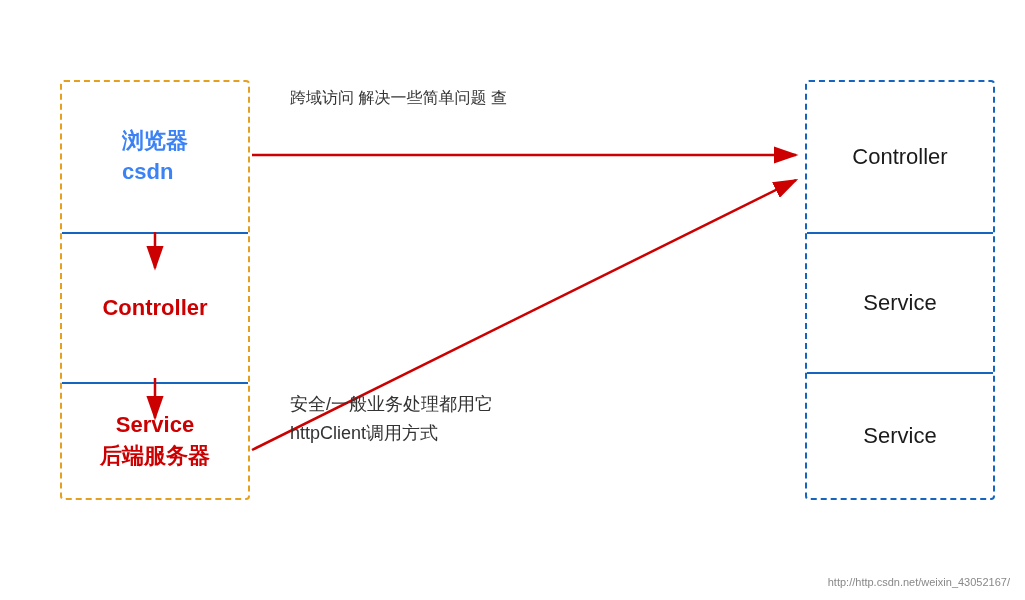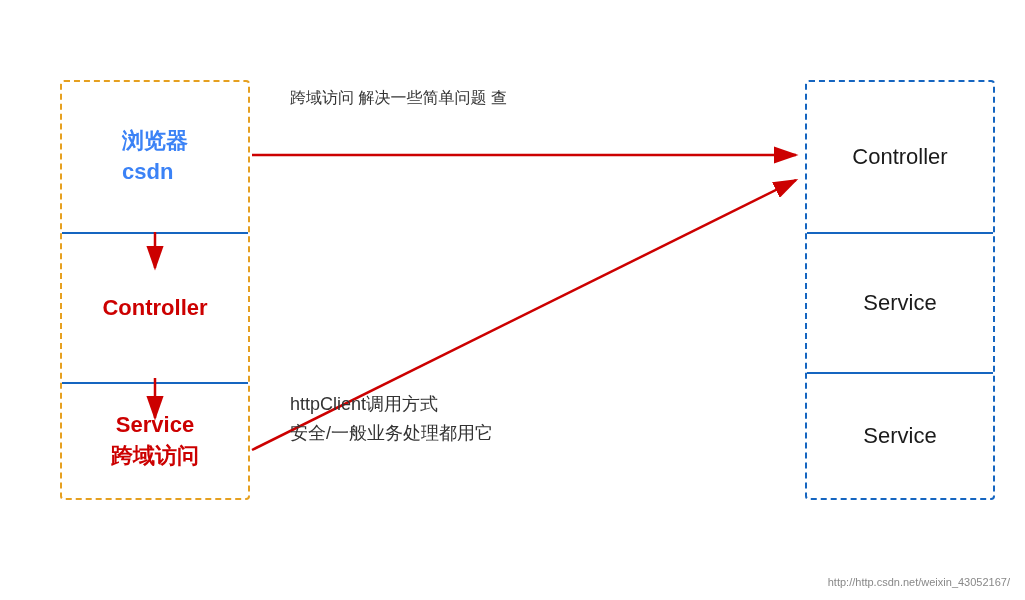--- a/index.html
+++ b/index.html
@@ -214,21 +214,21 @@
       </div>
     </div>
     <div class="left-divider left-divider-1"></div>
     <div class="left-section-mid">
       <span class="section-label">Controller</span>
     </div>
     <div class="left-divider left-divider-2"></div>
     <div class="left-section-bot">
       <div style="color:#c00;font-size:22px;font-weight:bold;text-align:center;line-height:1.4;">
         <div>Service</div>
-        <div>跨域访问</div>
+        <div>后端服务器</div>
       </div>
     </div>
   </div>
 
 
   <div class="right-box">
     <div class="right-section-top">
       <span class="section-label-black">Controller</span>
     </div>
     <div class="right-divider right-divider-1"></div>
@@ -257,19 +257,19 @@
     <line x1="155" y1="378" x2="155" y2="418" stroke="#cc0000" stroke-width="2.5" marker-end="url(#arrowRed)"></line>
 
     <line x1="252" y1="155" x2="796" y2="155" stroke="#cc0000" stroke-width="2.5" marker-end="url(#arrowRed)"></line>
 
     <line x1="252" y1="450" x2="796" y2="180" stroke="#cc0000" stroke-width="2.5" marker-end="url(#arrowRed)"></line>
   </svg>
 
   <div class="label-cross-domain">跨域访问  解决一些简单问题 查</div>
 
   <div class="label-httpclient">
+    <div>安全/一般业务处理都用它</div>
     <div>httpClient调用方式</div>
-    <div>安全/一般业务处理都用它</div>
   </div>
 
   <div class="watermark">http://http.csdn.net/weixin_43052167/</div>
 
 </div>
 
 </body></html>

